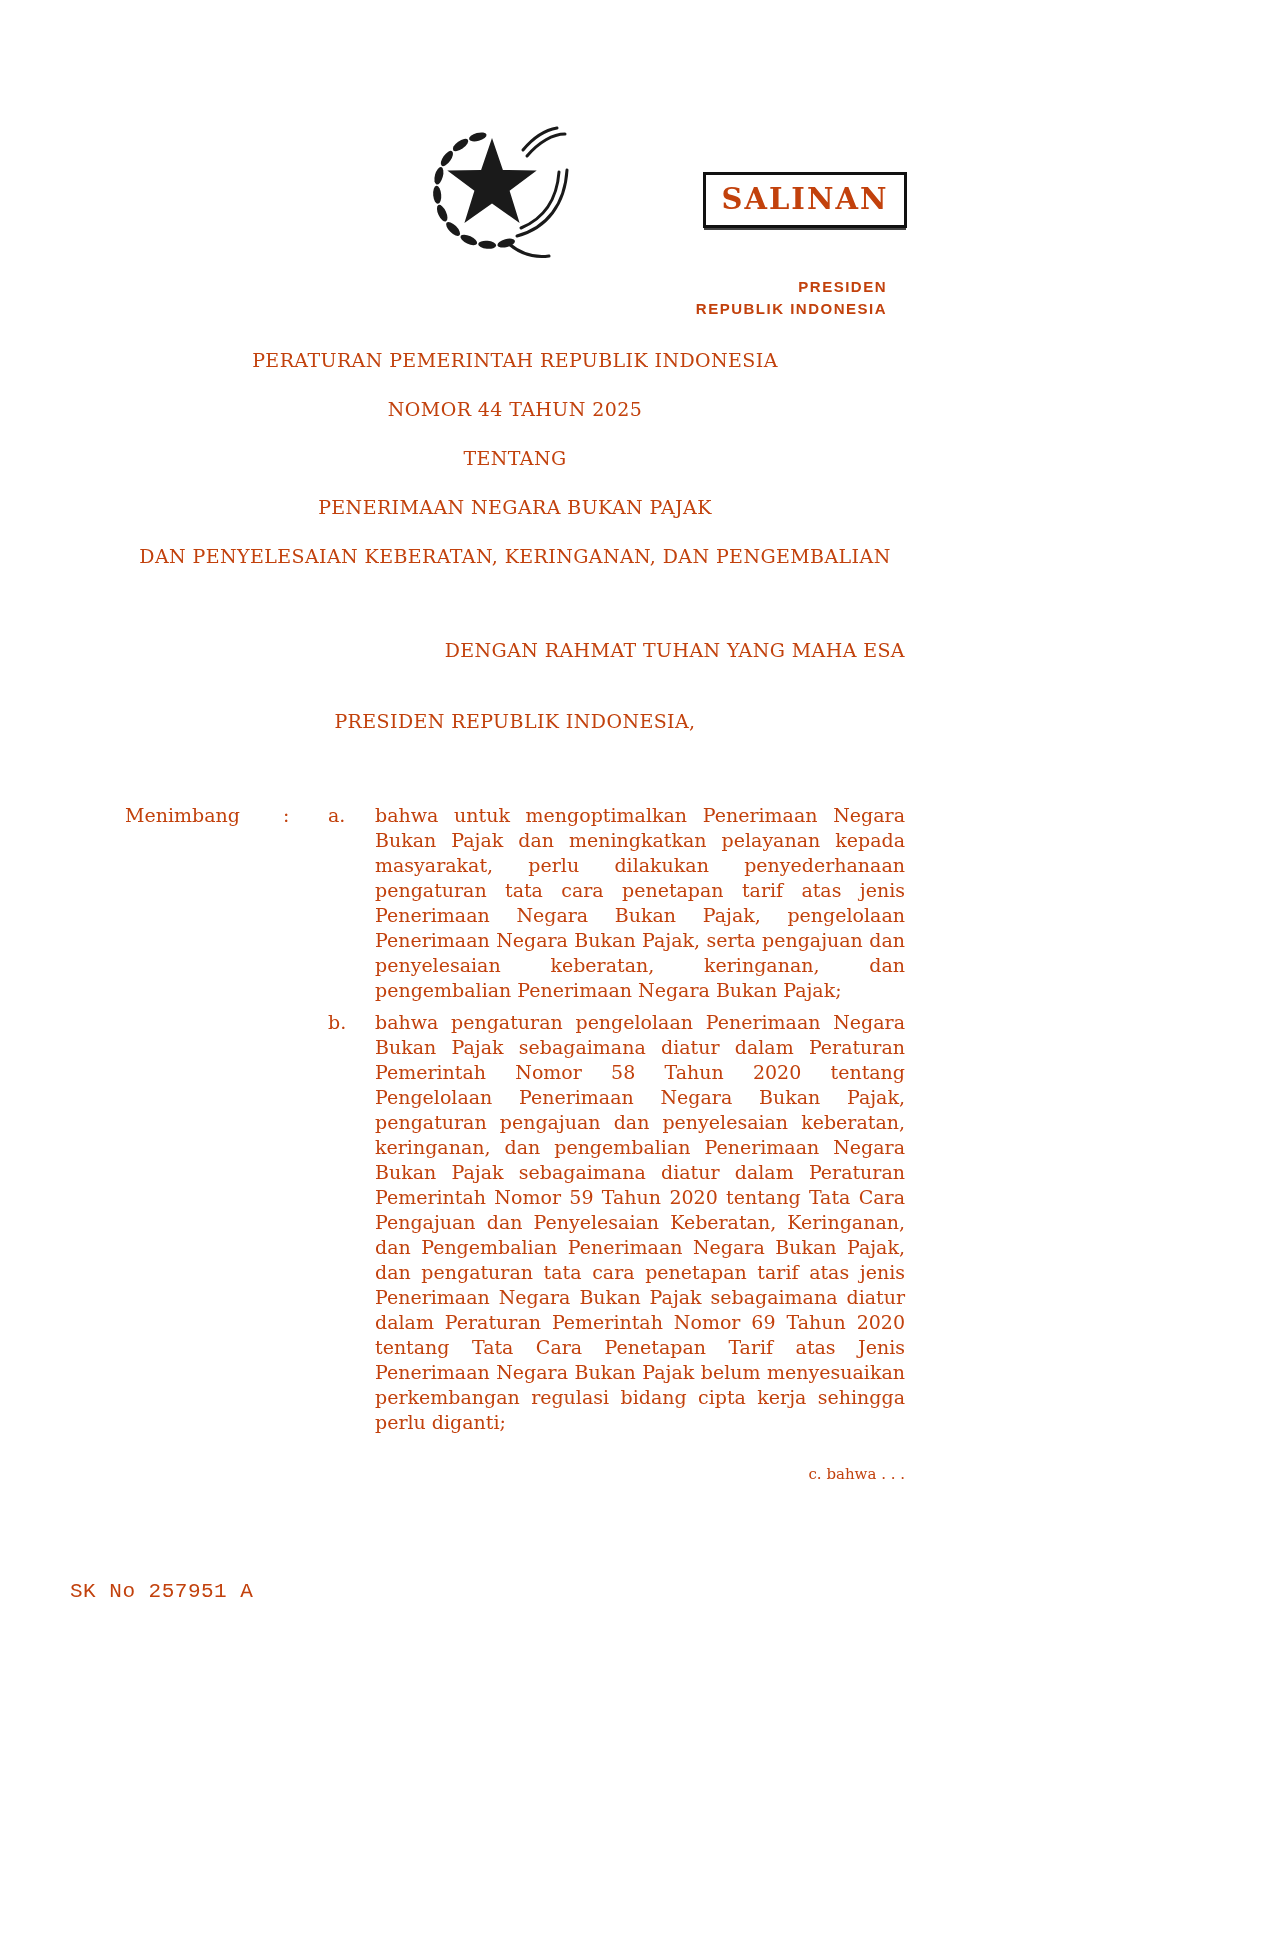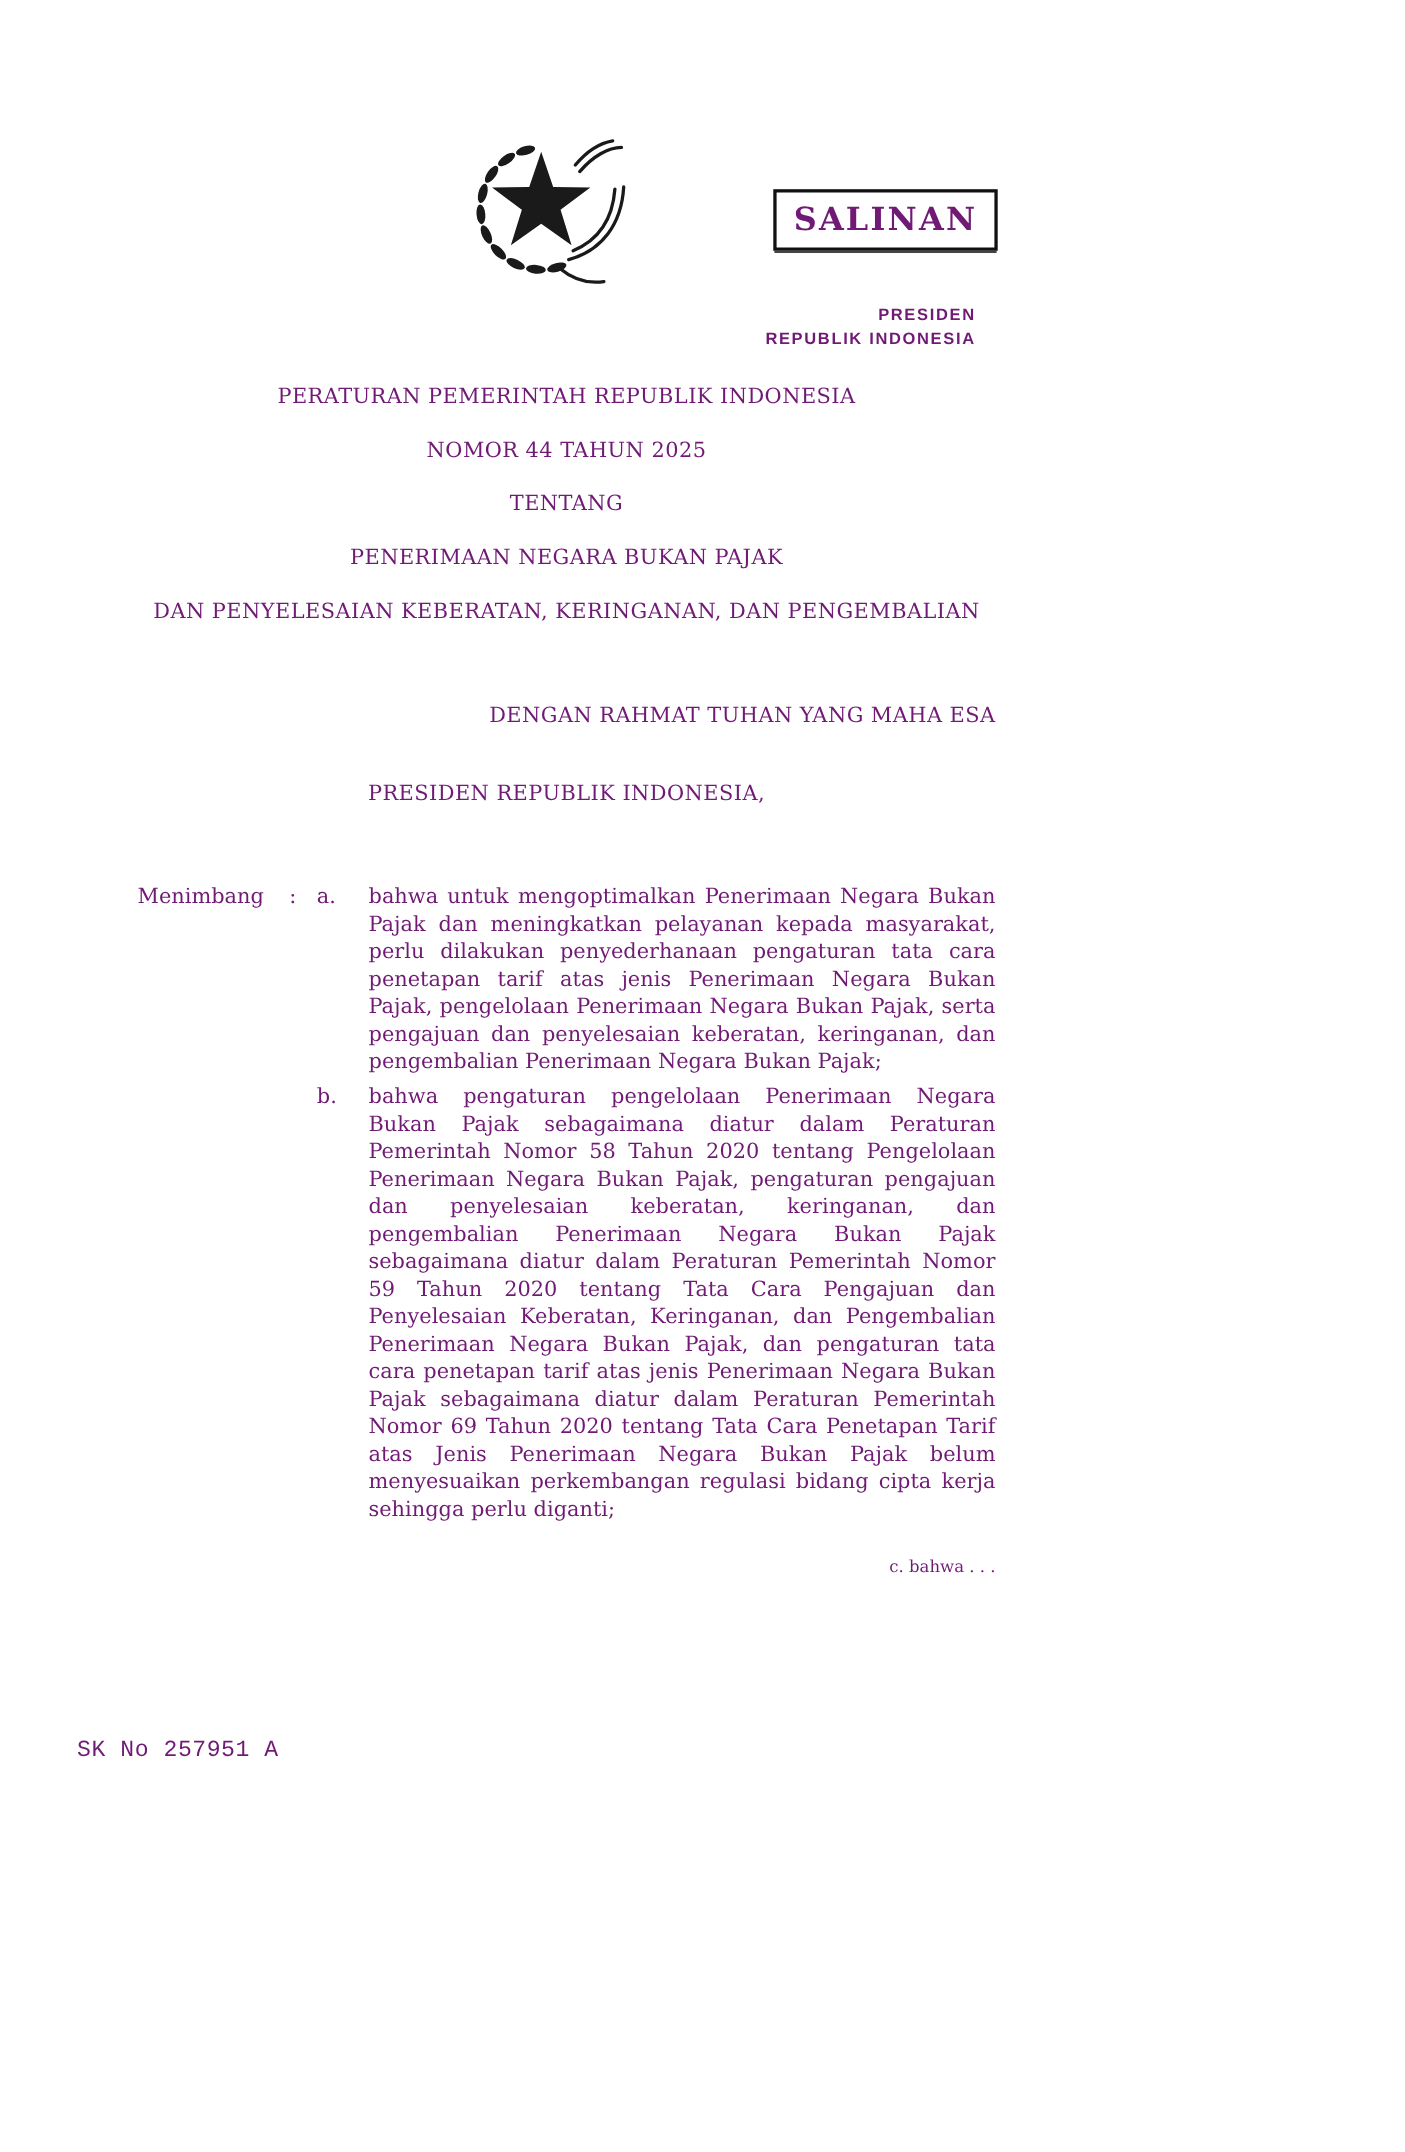--- a/index.html
+++ b/index.html
@@ -3,21 +3,21 @@
 <meta charset="utf-8">
 <style>
   html, body { margin: 0; padding: 0; background: #e8e8e8; }
   .page {
     position: relative;
     width: 1277px;
     height: 1956px;
     margin: 0 auto;
     background: #ffffff;
     font-family: "DejaVu Serif", serif;
-    color: #701a75;
+    color: #c2410c;
     overflow: hidden;
   }
   .content {
     position: absolute;
     left: 125px;
     top: 0;
     width: 780px;
   }
   
   .stamp {
@@ -74,20 +74,21 @@
     letter-spacing: 0.4px;
     line-height: 24px;
     margin-top: 47px;
   }
   
   .consider {
     margin-top: 70px;
     display: flex;
     font-size: 19px;
     line-height: 25px;
+    gap: 20px;
   }
   .c-label { width: 138px; flex: none; }
   .c-colon { width: 25px; flex: none; }
   .c-items { flex: 1; }
   .c-item { display: flex; margin-bottom: 7px; }
   .c-marker { width: 47px; flex: none; }
   .c-text {
     flex: 1;
     text-align: justify;
     text-justify: inter-word;

